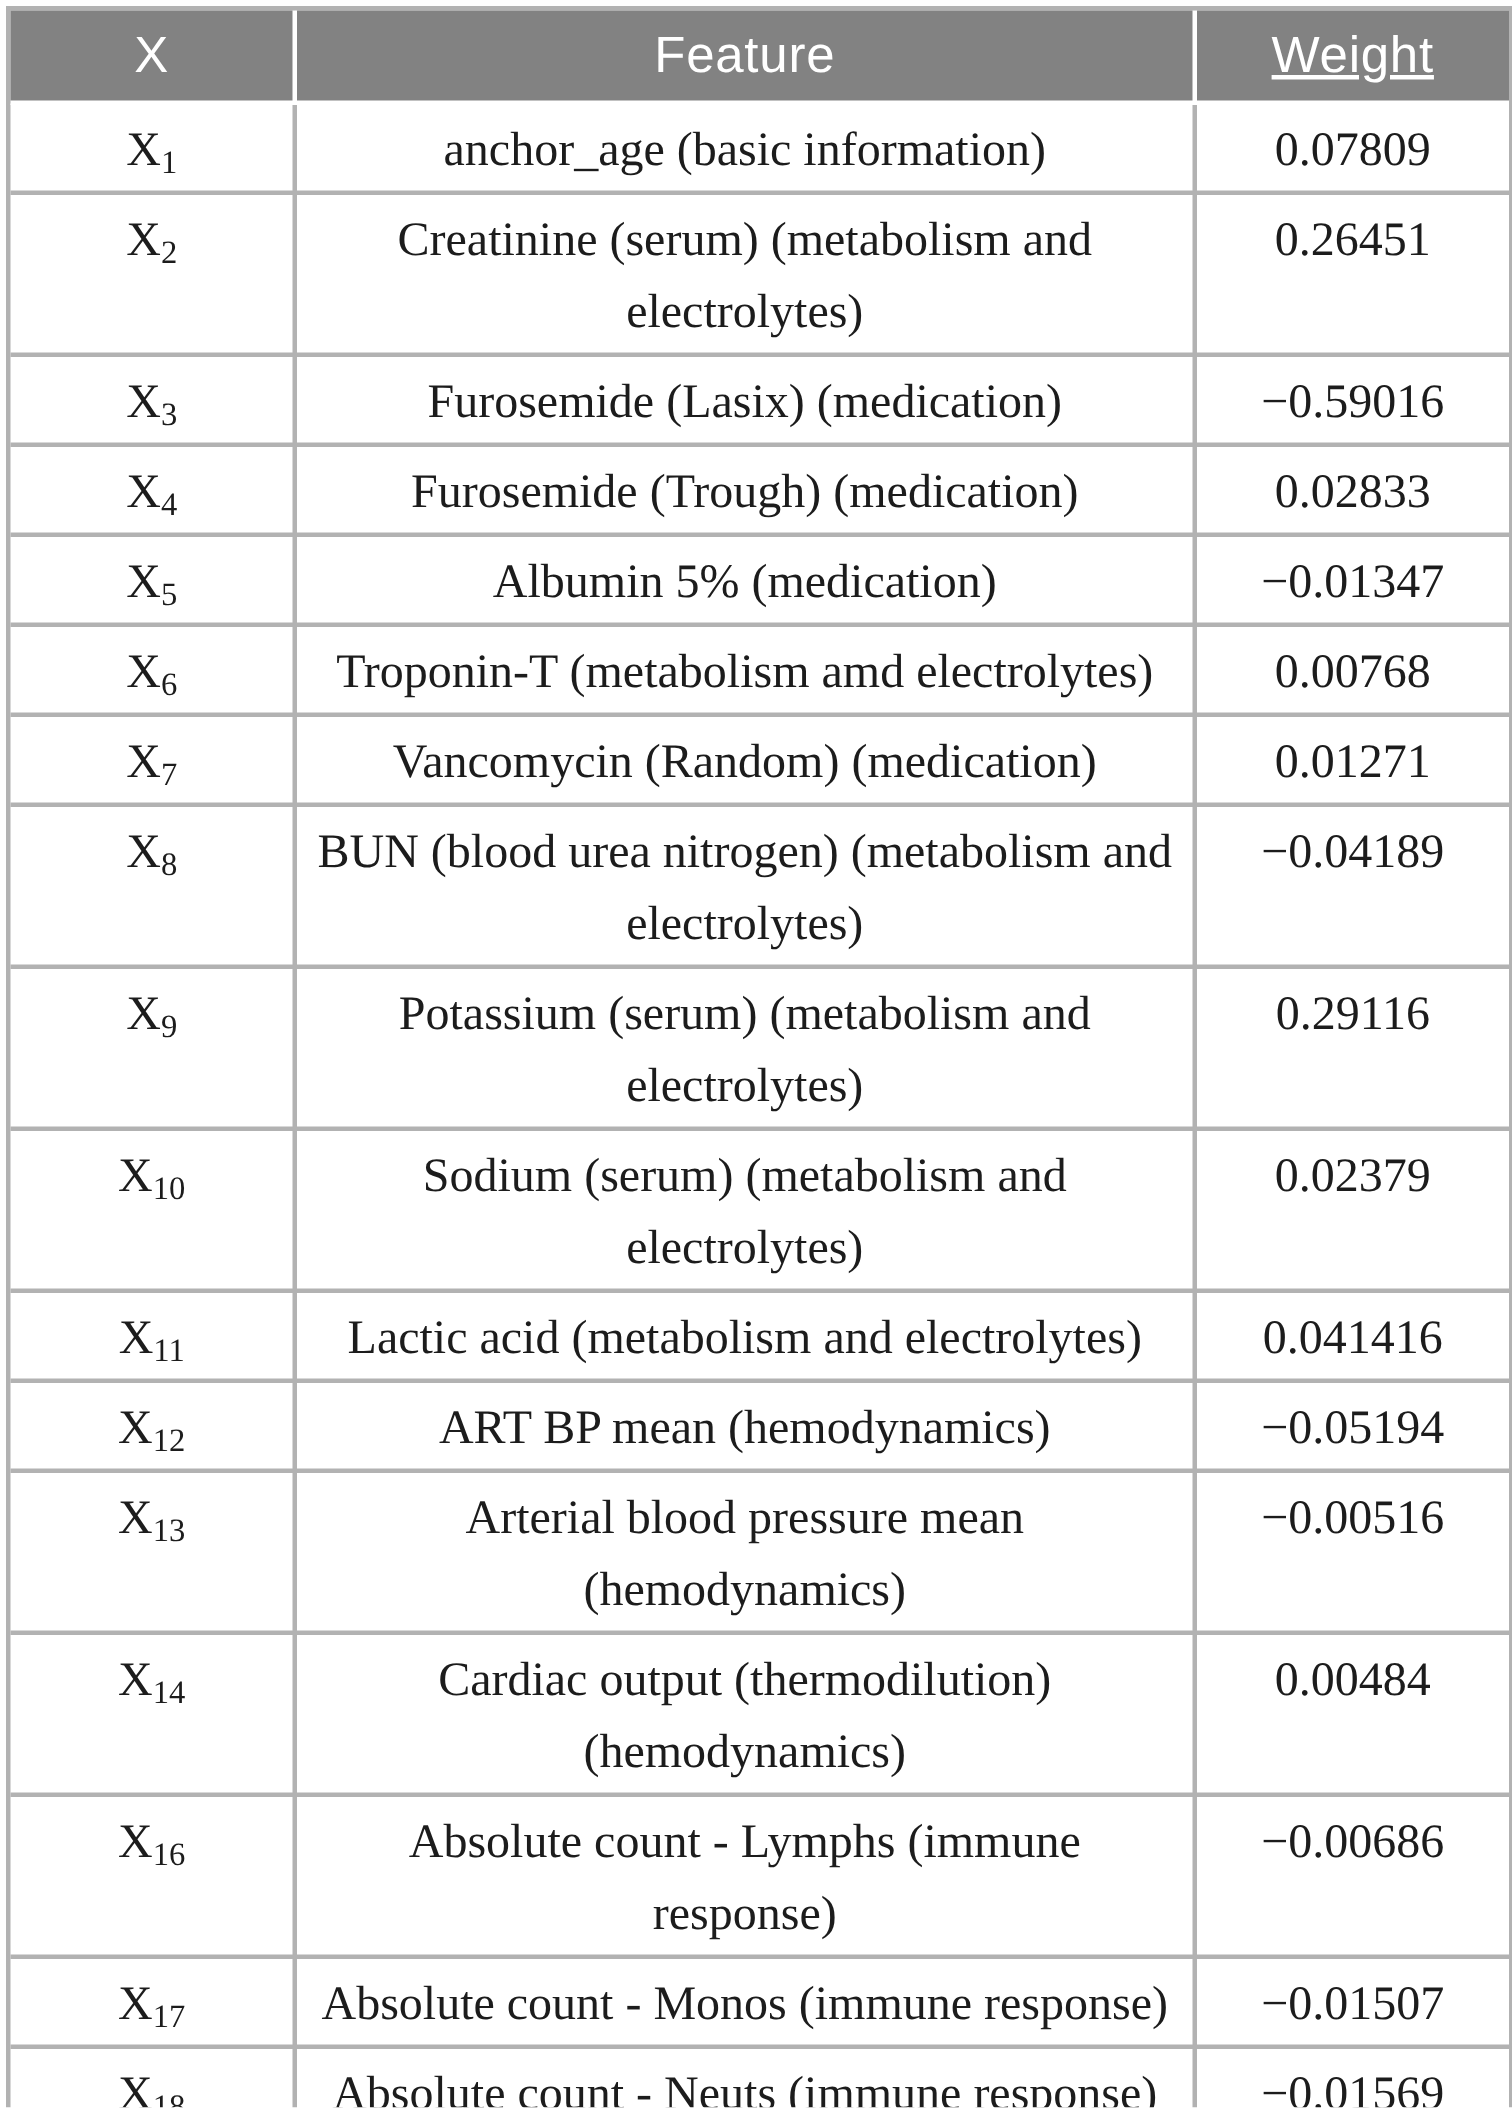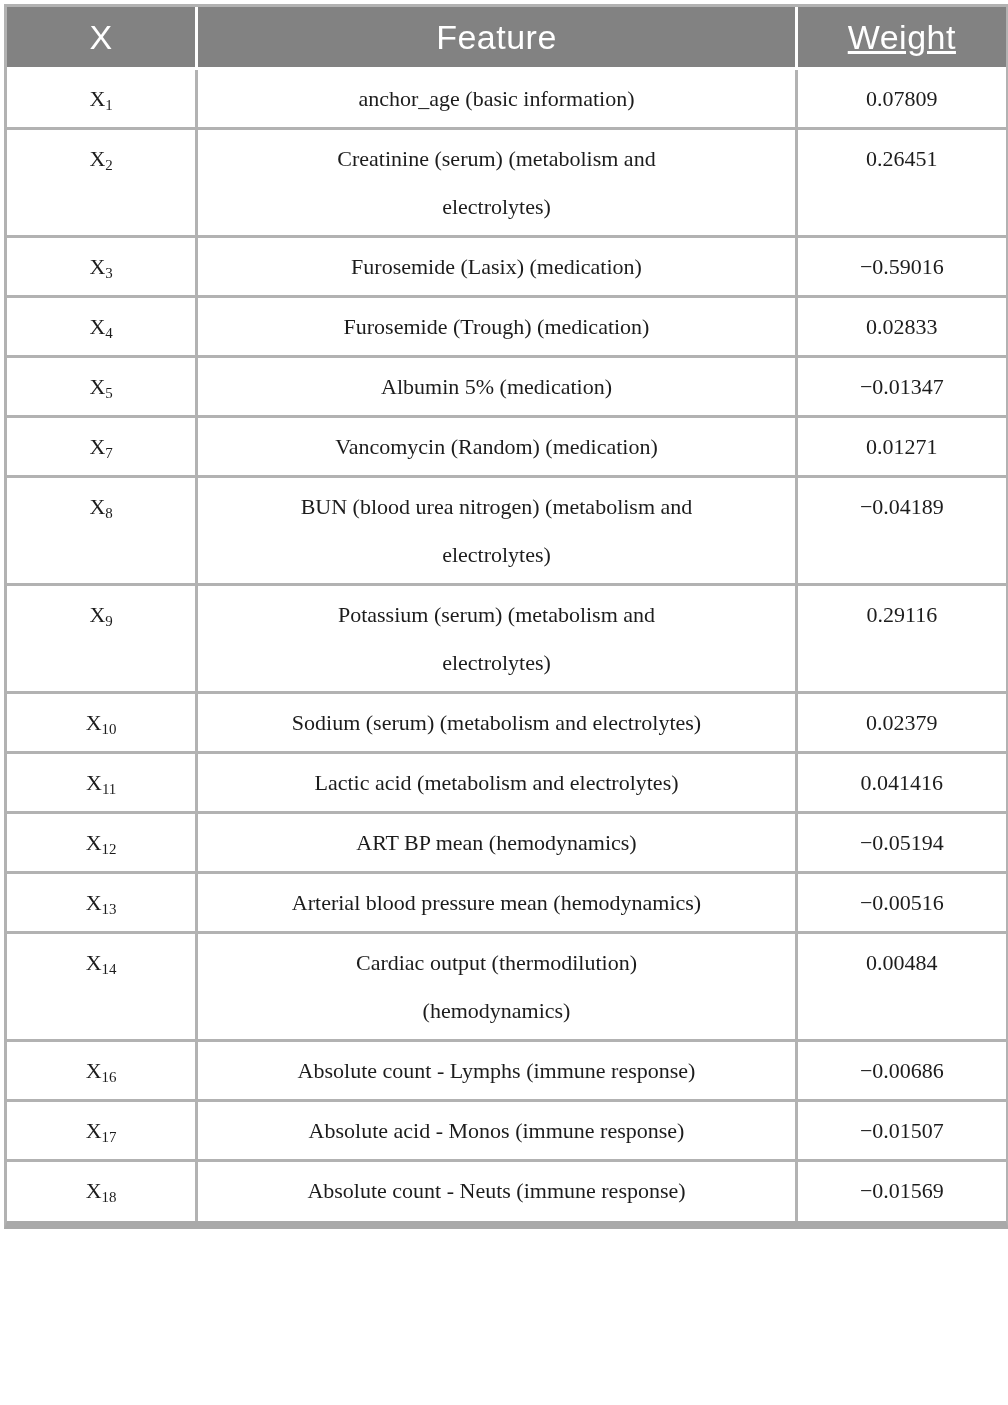--- a/index.html
+++ b/index.html
@@ -44,21 +44,21 @@
     text-align: center;
     vertical-align: middle;
     letter-spacing: 0.5px;
   }
   th:first-child  { border-left: none; }
   th:last-child   { border-right: none; text-decoration: underline; }
   thead tr th     { border-top: none; }
 
   td {
     border: 3px solid #b2b2b2;
-    font-size: 22px;
+    font-size: 32px;
     color: #1c1c1c;
     text-align: center;
     vertical-align: top;
     line-height: 48px;
     padding: 5px 10px 4px;
     height: 60px;
     box-sizing: border-box;
   }
   td:first-child { border-left: none; }
   td:last-child  { border-right: none; }
@@ -114,20 +114,25 @@
             <td class="x-cell"><span>X</span><sub>4</sub></td>
             <td class="feature-cell">Furosemide (Trough) (medication)</td>
             <td class="weight-cell">0.02833</td>
           </tr>
           <tr>
             <td class="x-cell"><span>X</span><sub>5</sub></td>
             <td class="feature-cell">Albumin 5% (medication)</td>
             <td class="weight-cell">−0.01347</td>
           </tr>
           <tr>
+            <td class="x-cell"><span>X</span><sub>6</sub></td>
+            <td class="feature-cell">Troponin-T (metabolism amd electrolytes)</td>
+            <td class="weight-cell">0.00768</td>
+          </tr>
+          <tr>
             <td class="x-cell"><span>X</span><sub>7</sub></td>
             <td class="feature-cell">Vancomycin (Random) (medication)</td>
             <td class="weight-cell">0.01271</td>
           </tr>
           <tr>
             <td class="x-cell"><span>X</span><sub>8</sub></td>
             <td class="feature-cell">BUN (blood urea nitrogen) (metabolism and
 electrolytes)</td>
             <td class="weight-cell">−0.04189</td>
           </tr>
@@ -163,21 +168,21 @@
 (hemodynamics)</td>
             <td class="weight-cell">0.00484</td>
           </tr>
           <tr>
             <td class="x-cell"><span>X</span><sub>16</sub></td>
             <td class="feature-cell">Absolute count - Lymphs (immune response)</td>
             <td class="weight-cell">−0.00686</td>
           </tr>
           <tr>
             <td class="x-cell"><span>X</span><sub>17</sub></td>
-            <td class="feature-cell">Absolute acid - Monos (immune response)</td>
+            <td class="feature-cell">Absolute count - Monos (immune response)</td>
             <td class="weight-cell">−0.01507</td>
           </tr>
           <tr>
             <td class="x-cell"><span>X</span><sub>18</sub></td>
             <td class="feature-cell">Absolute count - Neuts (immune response)</td>
             <td class="weight-cell">−0.01569</td>
           </tr>
         </tbody>
     </table>
   </div>

